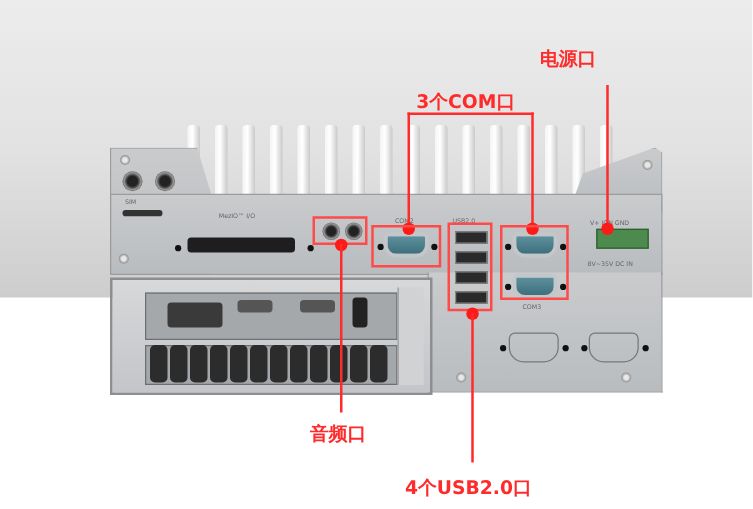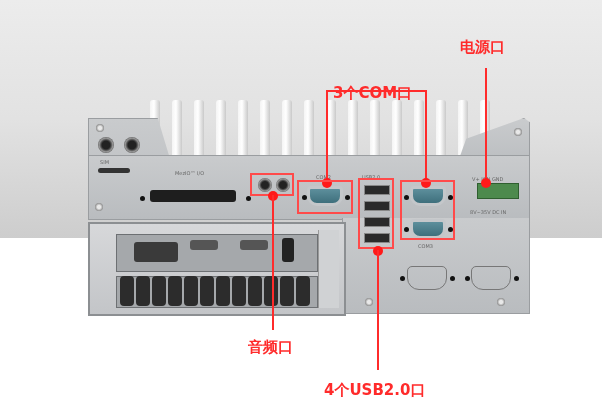--- a/index.html
+++ b/index.html
@@ -124,25 +124,25 @@
     <div class="vent" style="left:110px;top:52px"></div>
   <div class="vent" style="left:126px;top:52px"></div>
     <div class="vent" style="left:142px;top:52px"></div>
   <div class="vent" style="left:158px;top:52px"></div>
     <div class="vent" style="left:174px;top:52px"></div>
   <div class="vent" style="left:190px;top:52px"></div>
     <div class="vent" style="left:206px;top:52px"></div>
   <div class="abs" style="left:228px;top:6px;width:20px;height:78px;background:#d0d2d4;border-left:1px solid #999"></div>
 </div>
 
-<span class="lbl" style="left:460px;top:38px">电源口</span>
+<span class="lbl" style="left:432px;top:38px">电源口</span>
 <div class="vline" style="left:485px;top:68px;height:114px"></div>
 <div class="dot" style="left:481px;top:178px"></div>
 
-<span class="lbl" style="left:333px;top:84px">3个COM口</span>
+<span class="lbl" style="left:333px;top:72px">3个COM口</span>
 <div class="hline" style="left:326px;top:90px;width:101px"></div>
 <div class="vline" style="left:326px;top:90px;height:94px"></div>
 <div class="vline" style="left:425px;top:90px;height:94px"></div>
 <div class="dot" style="left:322px;top:178px"></div>
 <div class="dot" style="left:421px;top:178px"></div>
 <div class="rbox" style="left:297px;top:180px;width:56px;height:34px"></div>
 <div class="rbox" style="left:400px;top:180px;width:55px;height:60px"></div>
 
 <div class="rbox" style="left:358px;top:178px;width:36px;height:71px"></div>
 <div class="dot" style="left:373px;top:246px"></div>

